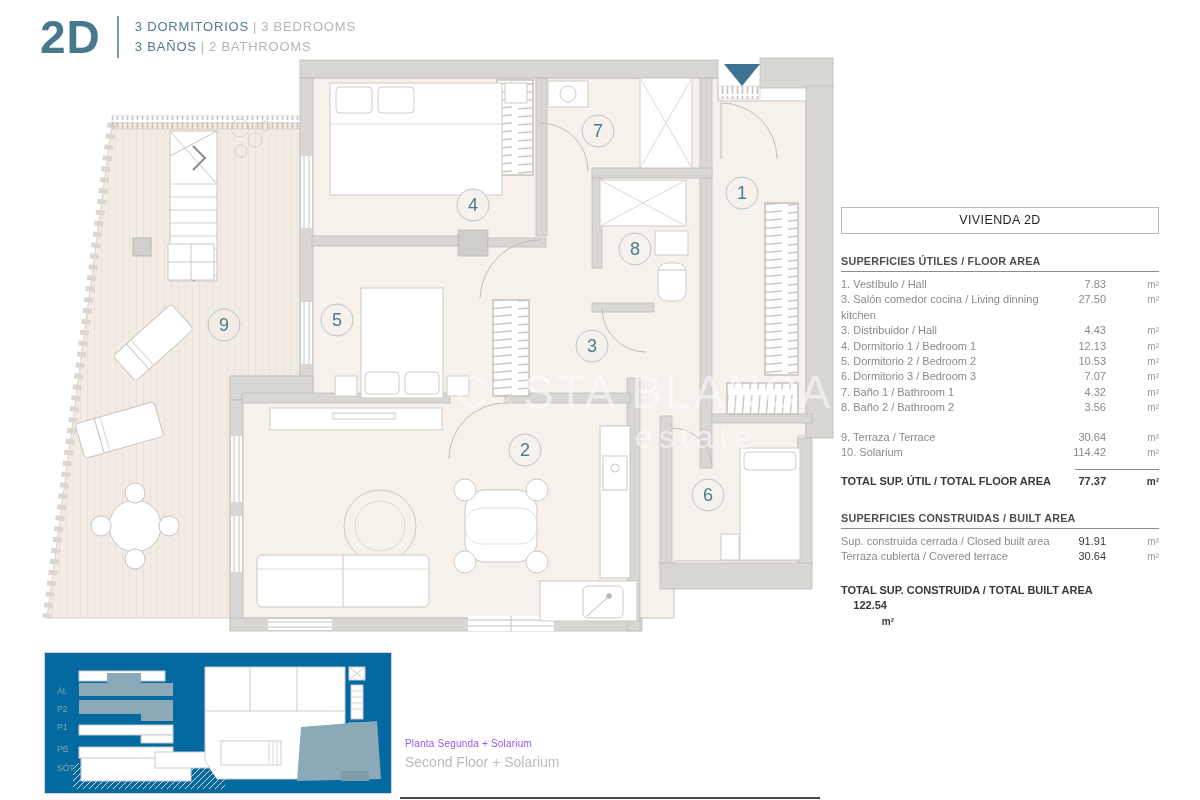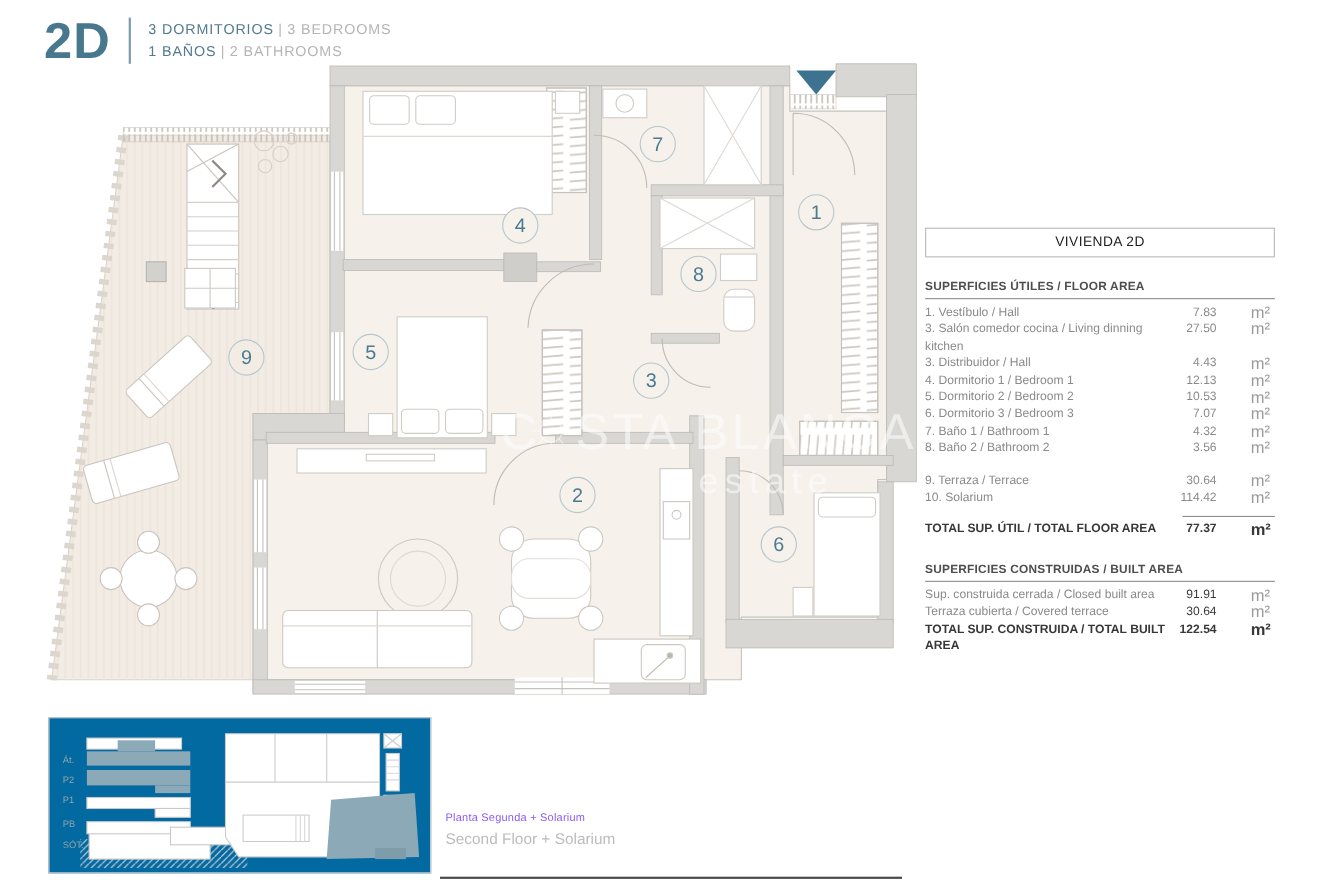--- a/index.html
+++ b/index.html
@@ -20,49 +20,49 @@
   .plan{position:absolute;left:35px;top:56px;}
   
   .panel{position:absolute;left:841px;top:207px;width:318px;font-size:11px;color:#8a8a8a;}
   .ptitle{border:1px solid #b9b9b9;height:25px;line-height:25px;text-align:center;
     font-weight:normal;font-size:12.5px;color:#1f1f1f;letter-spacing:.4px;margin-bottom:21px;}
   .sechead{color:#4e4e4e;font-weight:bold;font-size:10.8px;padding-bottom:4px;
     border-bottom:1px solid #8d8d8d;margin-bottom:5px;letter-spacing:.2px;}
   .row{display:flex;line-height:15.4px;}
   .row .lbl{flex:1;}
   .row .val{width:46px;text-align:right;}
-  .row .unit{width:22px;font-size:15px;color:#9a9a9a;padding-left:31px;}
+  .row .unit{width:22px;text-align:right;font-size:10px;color:#9a9a9a;padding-left:31px;}
   .row.mt{margin-top:14px;}
   .tline{width:84px;border-top:1px solid #8c8c8c;margin:9px 0 4px auto;}
   .totalrow{color:#383838;font-weight:bold;}
   .totalrow .unit{color:#383838;font-weight:bold;}
   .built{margin-top:22px;}
   .brow .val{color:#383838;font-weight:normal;}
-  .btotal{}
+  .btotal{margin-top:18px;flex-direction:column;}
   
   .keyplan{position:absolute;left:44px;top:652px;width:346px;height:140px;
     border:1px solid #d4d4d4;background:#0369a1;}
   
   .caption{position:absolute;left:405px;top:706px;line-height:19px;}
   .caption .es{color:#8b5cf6;font-size:10px;letter-spacing:.2px;margin-top:28px;}
   .caption .en{color:#bcbcbc;font-size:14px;}
   .bottomline{position:absolute;left:400px;top:797px;width:420px;height:2px;background:#2a2a2a;opacity:.85;}
 </style>
 </head>
 <body>
 
 <div class="hdr">
   <div class="unit">2D</div>
   <div class="divider"></div>
   <div class="lines">
     <div>
       <span class="es">3 DORMITORIOS</span><span class="sep">|</span><span class="en">3 BEDROOMS</span>
     </div>
     <div>
-      <span class="es">1 BAÑOS</span><span class="sep">|</span><span class="en">2 BATHROOMS</span>
+      <span class="es">3 BAÑOS</span><span class="sep">|</span><span class="en">2 BATHROOMS</span>
     </div>
   </div>
 </div>
 
 <svg class="plan" width="802" height="588" viewBox="0 0 802 588">
   <defs>
     <pattern id="deckV" width="7" height="12" patternUnits="userSpaceOnUse">
       <line x1="3.5" y1="0" x2="3.5" y2="12" stroke="#eae2d9" stroke-width="1"></line>
     </pattern>
     <pattern id="ticksV" width="5" height="13" patternUnits="userSpaceOnUse">

